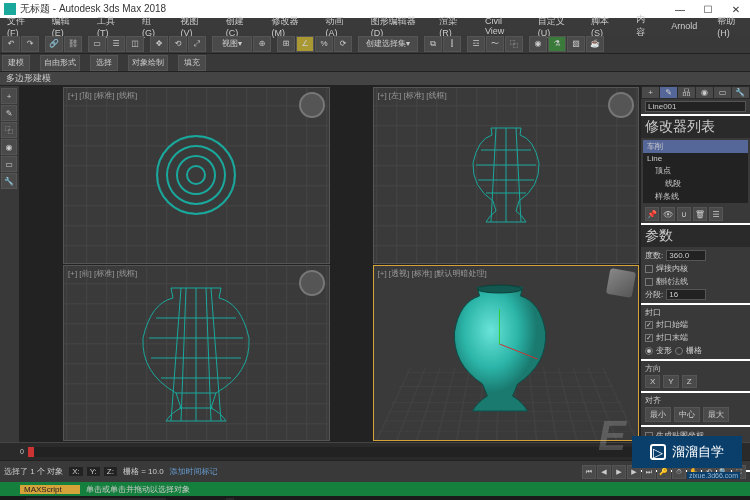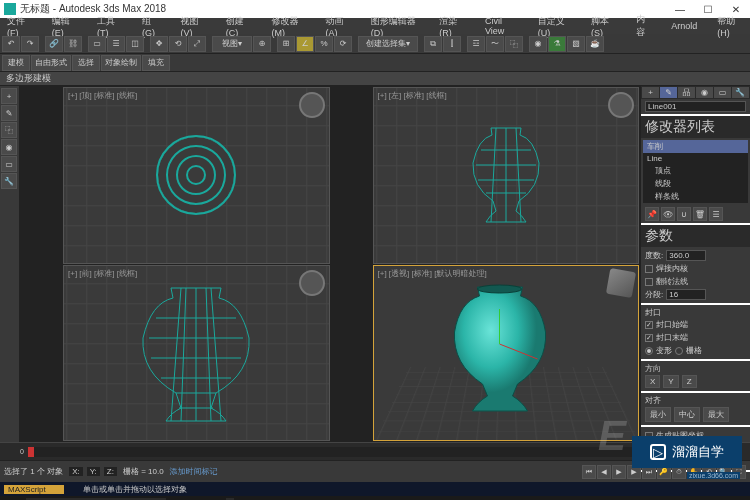--- a/index.html
+++ b/index.html
@@ -10,21 +10,21 @@
 .titlebar .icon { width: 12px; height: 12px; background: #1aa89c; margin-right: 4px; }
 .titlebar .winbtns { margin-left: auto; display: flex; gap: 8px; }
 .titlebar .winbtns span { width: 20px; text-align: center; cursor: pointer; }
 
 
 .menubar { background: #3a3a3a; height: 16px; display: flex; align-items: center; padding: 0 4px; gap: 14px; font-size: 9px; }
 .menubar span { padding: 0 3px; cursor: pointer; }
 
 
 .toolbar { background: #393939; height: 20px; display: flex; align-items: center; padding: 0 2px; gap: 1px; border-bottom: 1px solid #222; }
-.toolbar2 { background: #393939; height: 18px; display: flex; align-items: center; padding: 0 2px; gap: 1px; border-bottom: 1px solid #222; }
+.toolbar2 { background: #393939; height: 18px; display: flex; align-items: center; padding: 0 2px; gap: 10px; border-bottom: 1px solid #222; }
 .tbtn { width: 18px; height: 16px; background: #4a4a4a; border: 1px solid #555; display: flex; align-items: center; justify-content: center; font-size: 8px; cursor: pointer; }
 .tbtn.green { background: #3a7a3a; }
 .tbtn.yellow { background: #aa9933; }
 .tsep { width: 4px; }
 
 
 .ribbontab { background: #444; height: 14px; padding: 0 6px; font-size: 9px; display: flex; align-items: center; border-bottom: 1px solid #222; }
 
 
 .main { display: flex; height: 356px; }
@@ -75,21 +75,21 @@
 .tl-track { flex: 1; height: 10px; background: #222; position: relative; }
 .tl-key { width: 6px; height: 10px; background: #cc3333; position: absolute; left: 0; }
 
 
 .statusbar { height: 22px; background: #393939; display: flex; align-items: center; padding: 0 4px; font-size: 8px; gap: 6px; border-top: 1px solid #222; }
 .statusbar .coords { display: flex; gap: 4px; }
 .statusbar .coord { background: #222; padding: 0 3px; }
 .playback { margin-left: auto; display: flex; gap: 1px; }
 .playback .tbtn { width: 14px; height: 14px; font-size: 7px; }
 
-.status2 { height: 14px; background: #0f172a; display: flex; align-items: center; padding: 0 4px; font-size: 8px; gap: 19px; }
+.status2 { height: 14px; background: #15803d; display: flex; align-items: center; padding: 0 20px; font-size: 8px; gap: 6px; }
 .status2 .msg { flex: 1; }
 .status2 .scriptbox { background: #d4a33a; color: #222; padding: 0 4px; width: 60px; }
 
 
 .wintaskbar { height: 22px; background: #1a1a1a; display: flex; align-items: center; padding: 0 2px; font-size: 9px; }
 .wintaskbar .start { width: 24px; height: 18px; display: flex; align-items: center; justify-content: center; color: #fff; }
 .wintaskbar .search { background: #2a2a2a; height: 18px; width: 140px; display: flex; align-items: center; padding: 0 6px; color: #888; }
 .wintaskbar .taskbtn { width: 22px; height: 18px; display: flex; align-items: center; justify-content: center; border-bottom: 2px solid transparent; }
 .wintaskbar .taskbtn.active { border-bottom-color: #4a9edb; background: #2a2a2a; }
 .wintaskbar .tray { margin-left: auto; display: flex; align-items: center; gap: 4px; color: #ccc; font-size: 8px; padding-right: 4px; }
@@ -270,21 +270,21 @@
       <div class="ct">🔧</div>
     </div>
     <div class="rp-section">
       <input class="rp-input" style="width: 100%;" value="Line001">
     </div>
     <div class="rp-title">修改器列表</div>
     <div class="rp-list">
       <div class="rp-item sel">车削</div>
       <div class="rp-item">Line</div>
       <div class="rp-item" style="padding-left:12px">顶点</div>
-      <div class="rp-item" style="padding-left:12px">线段</div>
+      <div class="rp-item" style="padding-left:22px">线段</div>
       <div class="rp-item" style="padding-left:12px">样条线</div>
     </div>
     <div class="rp-section" style="display:flex;gap:2px">
       <div class="tbtn" style="width:14px;height:14px">📌</div>
       <div class="tbtn" style="width:14px;height:14px">👁</div>
       <div class="tbtn" style="width:14px;height:14px">∪</div>
       <div class="tbtn" style="width:14px;height:14px">🗑</div>
       <div class="tbtn" style="width:14px;height:14px">☰</div>
     </div>
 

